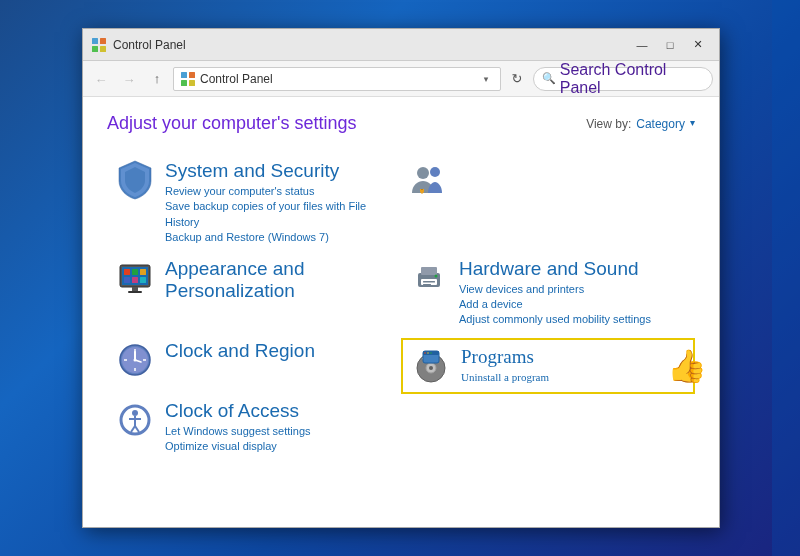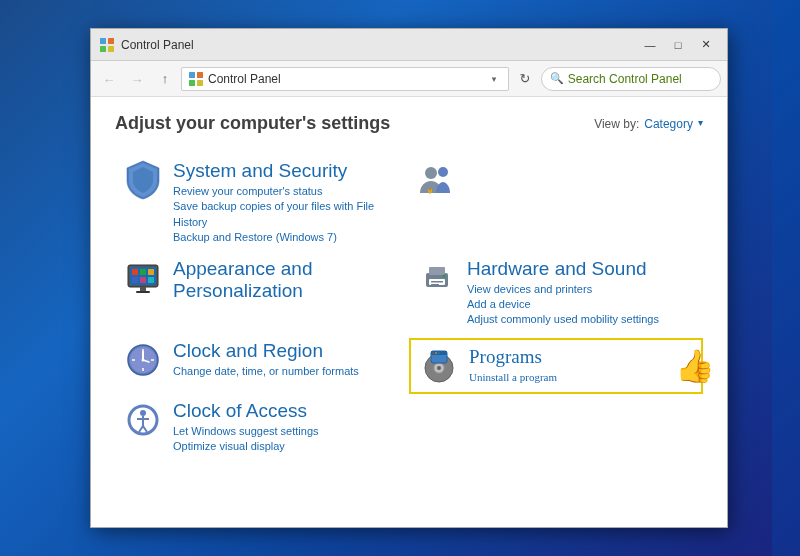--- a/index.html
+++ b/index.html
@@ -19,21 +19,21 @@
       position: absolute;
       right: 0;
       top: 0;
       width: 28px;
       height: 556px;
       background: rgba(0,80,180,0.3);
     }
 
     .window {
       position: absolute;
-      left: 90px;
+      left: 82px;
       top: 28px;
       width: 638px;
       height: 500px;
       background: #f0f0f0;
       border: 1px solid #aaa;
       box-shadow: 2px 4px 20px rgba(0,0,0,0.5);
       display: flex;
       flex-direction: column;
     }
 
@@ -161,42 +161,42 @@
       display: flex;
       align-items: center;
       padding: 0 8px;
       gap: 4px;
     }
     .search-icon-cp {
       color: #999;
       font-size: 11px;
     }
     .search-input-text {
-      font-size: 12px;
-      color: #4d7c0f;
+      font-size: 16px;
+      color: #4c1d95;
     }
 
     
     .main-content {
       flex: 1;
       background: white;
       padding: 16px 24px;
       overflow: hidden;
     }
 
     .header-row {
       display: flex;
       align-items: center;
       justify-content: space-between;
       margin-bottom: 20px;
     }
     .page-title-text {
       font-size: 18px;
-      color: #404040;
-      font-weight: 700;
+      color: #6d28d9;
+      font-weight: 400;
     }
     .view-by-row {
       display: flex;
       align-items: flex-start;
       gap: 5px;
       font-size: 12px;
       color: #333;
     }
     .view-by-label { color: #555; }
     .view-by-value {
@@ -413,21 +413,20 @@
             <line x1="19" y1="27" x2="19" y2="30" stroke="white" stroke-width="1.5"></line>
             <line x1="8" y1="19" x2="11" y2="19" stroke="white" stroke-width="1.5"></line>
             <line x1="27" y1="19" x2="30" y2="19" stroke="white" stroke-width="1.5"></line>
             <line x1="19" y1="19" x2="19" y2="11" stroke="white" stroke-width="2" stroke-linecap="round"></line>
             <line x1="19" y1="19" x2="25" y2="21" stroke="white" stroke-width="1.5" stroke-linecap="round"></line>
             <circle cx="19" cy="19" r="1.5" fill="white"></circle>
           </svg>
         </div>
         <div class="category-text">
           <div class="category-name">Clock and Region</div>
-          <div class="category-desc">Change date, time, or number formats</div>
         </div>
       </div>
 
       <div class="programs-item">
         <div class="category-icon">
           <svg width="38" height="38" viewBox="0 0 38 38">
 
             <circle cx="19" cy="21" r="14" fill="#808080" stroke="#606060" stroke-width="1"></circle>
             <circle cx="19" cy="21" r="5" fill="#c0c0c0" stroke="#a0a0a0" stroke-width="1"></circle>
             <circle cx="19" cy="21" r="2" fill="#606060"></circle>

